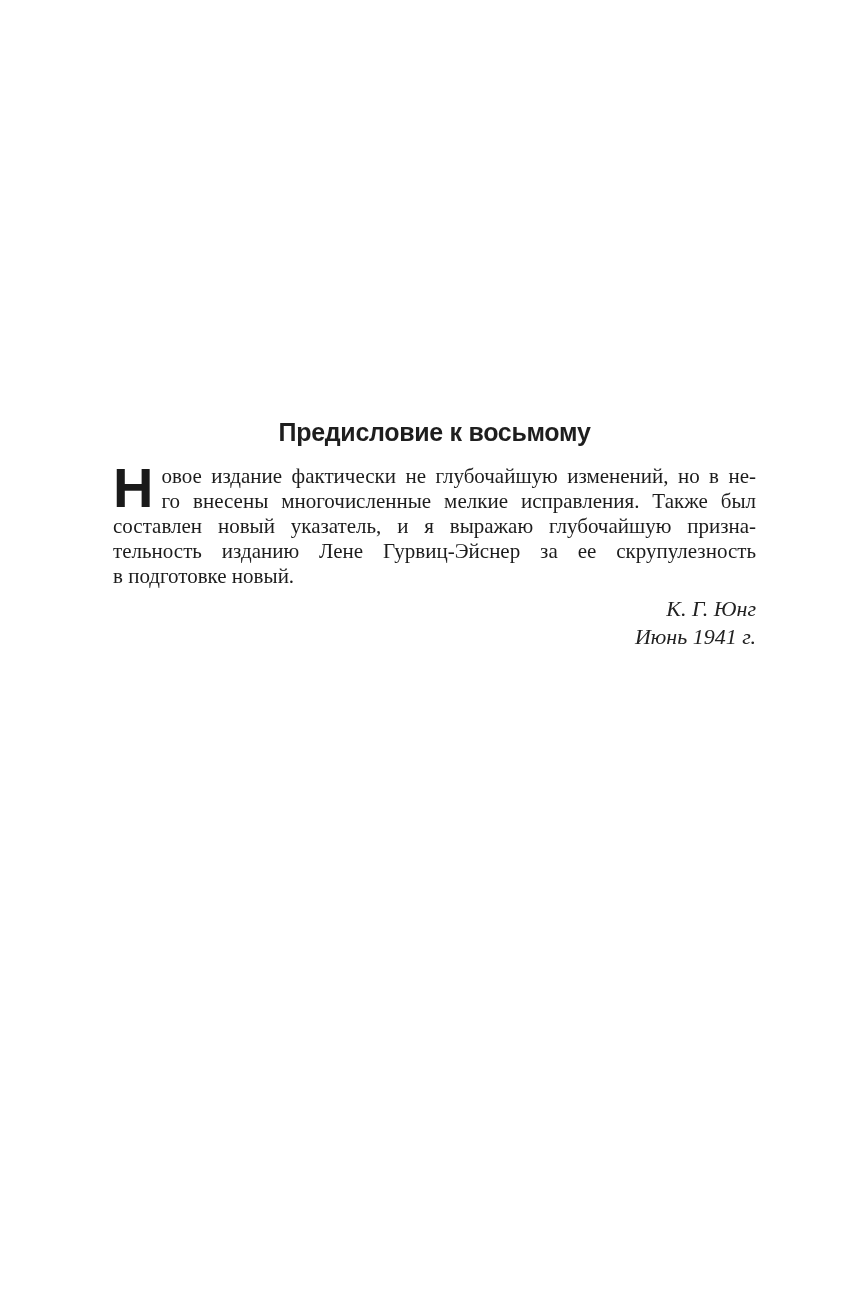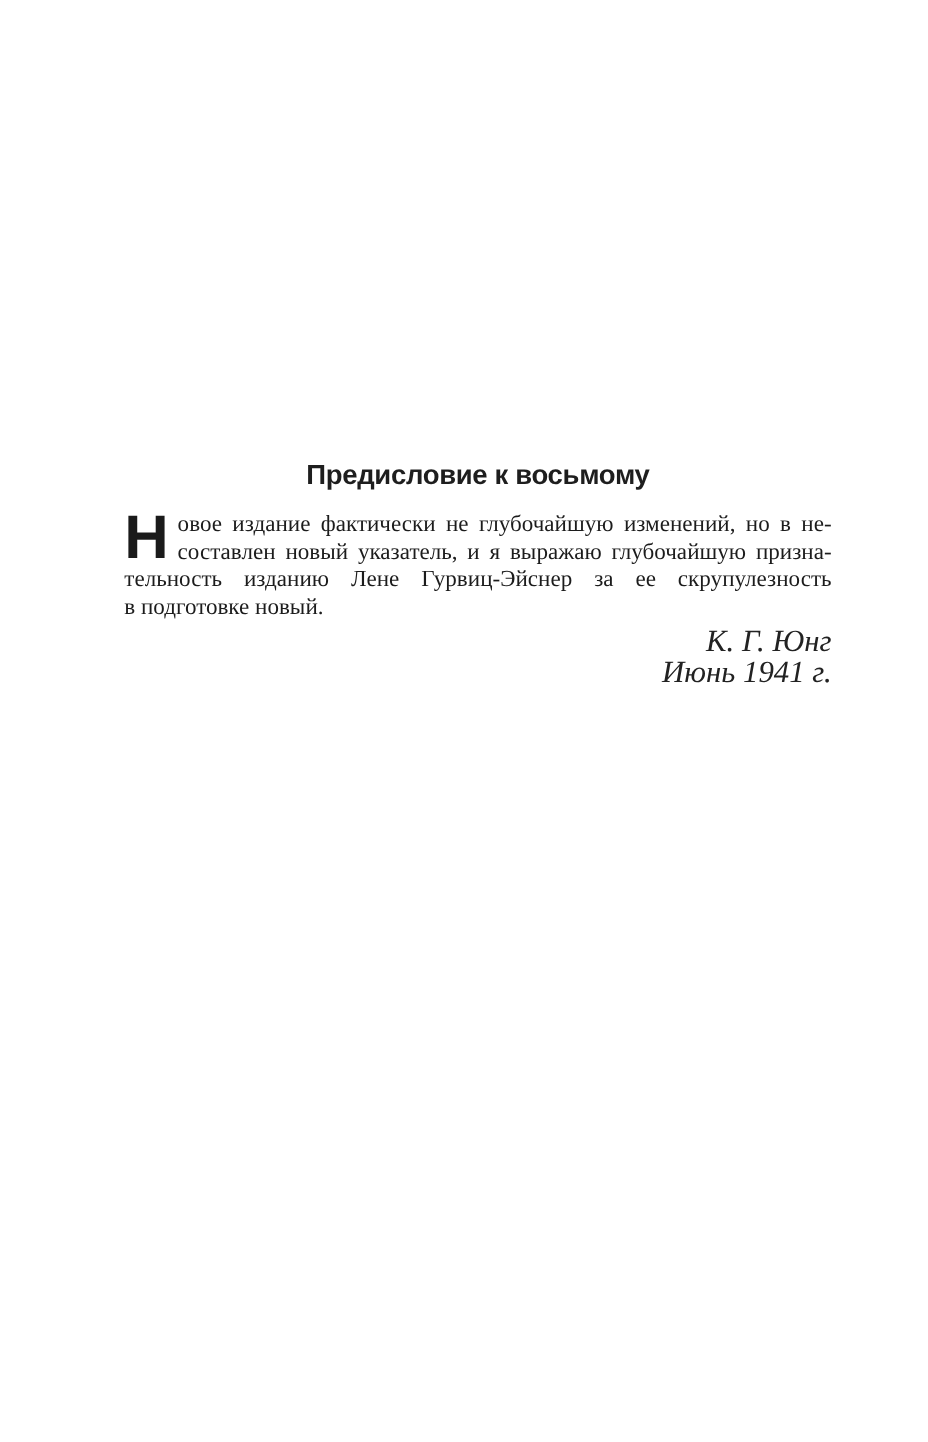--- a/index.html
+++ b/index.html
@@ -47,38 +47,39 @@
     line-height: 25px;
   }
   .line-just {
     text-align: justify;
     text-align-last: justify;
   }
   .signature {
     margin-top: 6px;
     text-align: right;
     font-style: italic;
-    font-size: 28px;
+    font-size: 22px;
     line-height: 28px;
     color: #222222;
   }
 </style>
 </head>
 <body>
 
 <div class="page">
   <div class="content">
 
     <h2 class="title">
       <span class="title-line">Предисловие к восьмому</span>
     </h2>
 
     <div class="body-text">
       <div class="dropcap">Н</div>
       <div class="bline line-just">овое издание фактически не глубочайшую изменений, но в не-</div>
+      <div class="bline line-just">го внесены многочисленные мелкие исправления. Также был</div>
       <div class="bline line-just">составлен новый указатель, и я выражаю глубочайшую призна-</div>
       <div class="bline line-just">тельность изданию Лене Гурвиц-Эйснер за ее скрупулезность</div>
       <div class="bline">в подготовке новый.</div>
     </div>
 
     <div class="signature">
       <div>К. Г. Юнг</div>
       <div>Июнь 1941 г.</div>
     </div>
 

